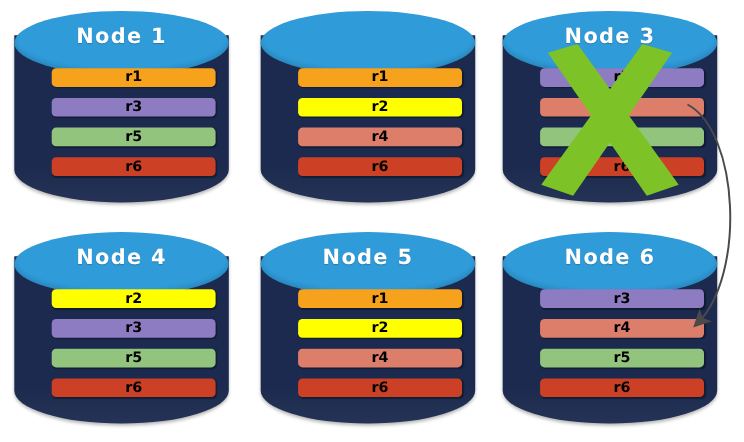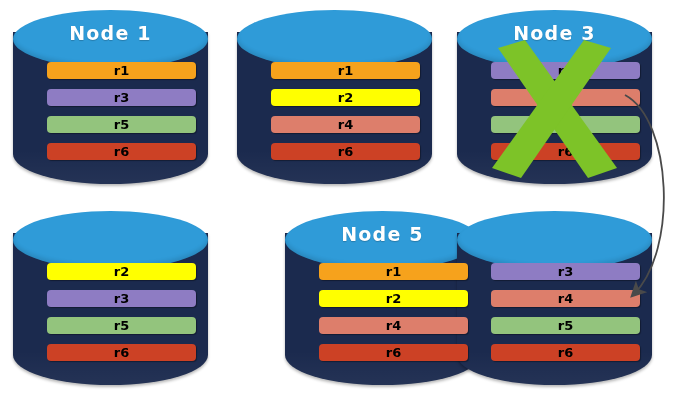--- a/index.html
+++ b/index.html
@@ -170,45 +170,47 @@
         <polygon points="41,38 68,30 160,158 131,168" fill="#7dc328"></polygon>
         <polygon points="154,38 127,30 35,158 64,168" fill="#7dc328"></polygon>
       </g>
     </svg>
   </div>
 
   <div class="node" style="left:13px; top:211px;">
     <div class="cyl-top-shadow"></div>
     <div class="cyl-body" style="background: rgb(27, 42, 78);"></div>
     <div class="cyl-top" style="background: rgb(47, 155, 216);"></div>
+    <div class="node-label" style="color: rgb(255, 255, 255);">Node 4</div>
     <div class="bars">
       <div class="bar" style="background: rgb(255, 255, 0);">r2</div>
       <div class="bar" style="background: rgb(142, 124, 195);">r3</div>
       <div class="bar" style="background: rgb(147, 196, 125);">r5</div>
       <div class="bar" style="background: rgb(204, 65, 37);">r6</div>
     </div>
   </div>
 
-  <div class="node" style="left:237px; top:211px;margin-left:48px;">
+  <div class="node" style="left:237px; top:211px;">
     <div class="cyl-top-shadow"></div>
     <div class="cyl-body" style="background: rgb(27, 42, 78);"></div>
     <div class="cyl-top" style="background: rgb(47, 155, 216);"></div>
     <div class="node-label" style="color: rgb(255, 255, 255);">Node 5</div>
     <div class="bars">
       <div class="bar" style="background: rgb(246, 162, 28);">r1</div>
       <div class="bar" style="background: rgb(255, 255, 0);">r2</div>
       <div class="bar" style="background: rgb(221, 126, 107);">r4</div>
       <div class="bar" style="background: rgb(204, 65, 37);">r6</div>
     </div>
   </div>
 
   <div class="node" style="left:457px; top:211px;">
     <div class="cyl-top-shadow"></div>
     <div class="cyl-body" style="background: rgb(27, 42, 78);"></div>
     <div class="cyl-top" style="background: rgb(47, 155, 216);"></div>
+    <div class="node-label" style="color: rgb(255, 255, 255);">Node 6</div>
     <div class="bars">
       <div class="bar" style="background: rgb(142, 124, 195);">r3</div>
       <div class="bar" style="background: rgb(221, 126, 107);">r4</div>
       <div class="bar" style="background: rgb(147, 196, 125);">r5</div>
       <div class="bar" style="background: rgb(204, 65, 37);">r6</div>
     </div>
   </div>
 
   <svg id="arrow-layer" viewBox="0 0 676 402">
     <defs>

